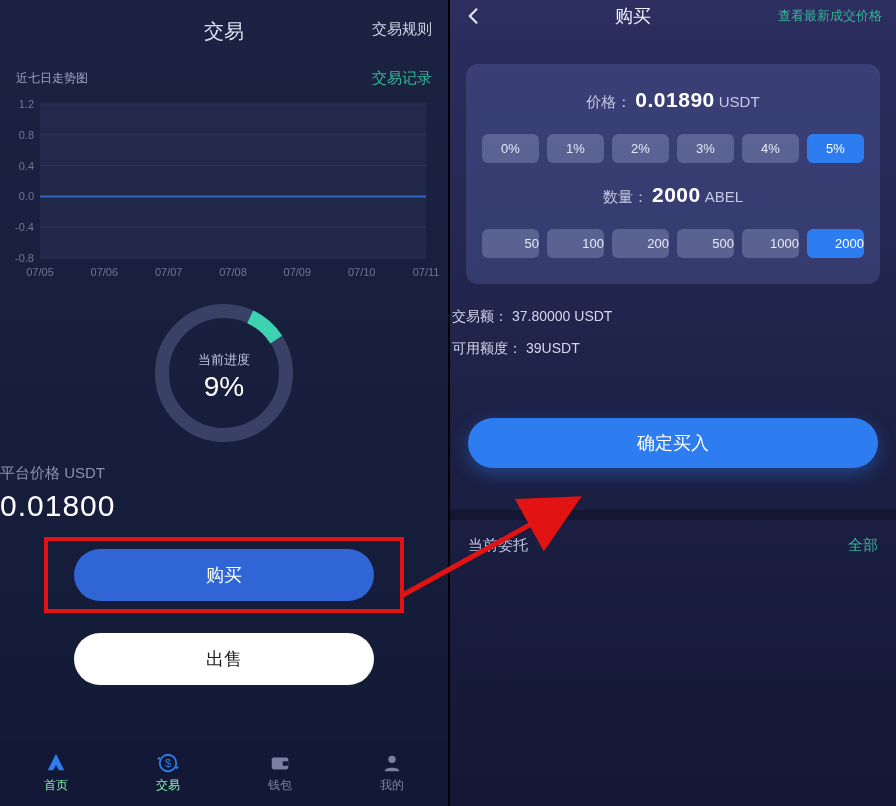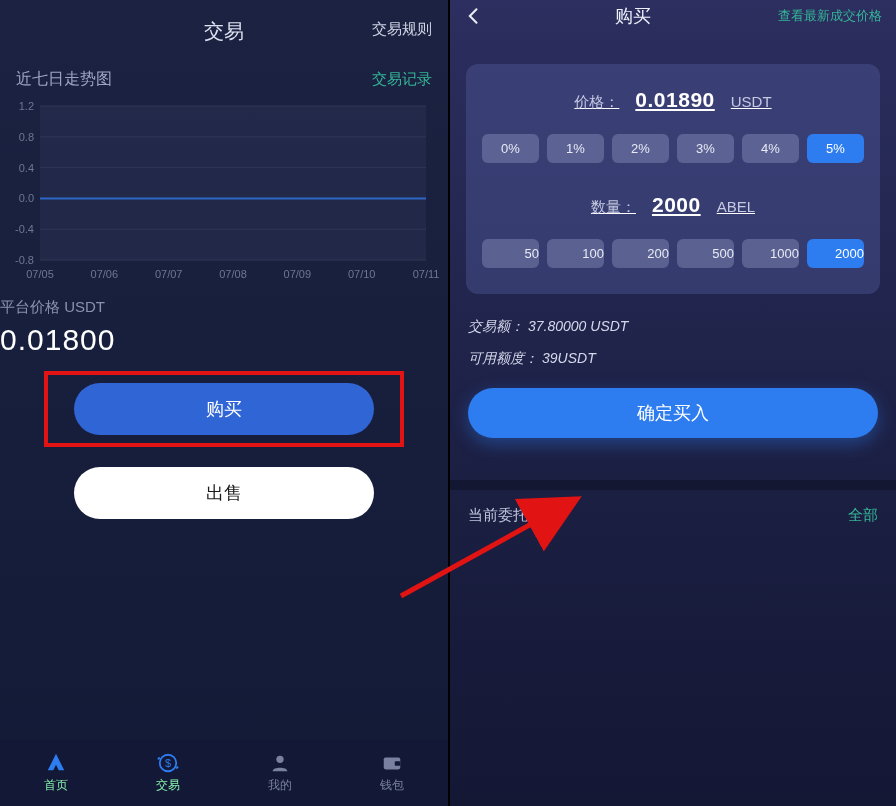--- a/index.html
+++ b/index.html
@@ -32,21 +32,21 @@
 }
 .left-header .title { font-size: 20px; color: #dfe3f0; }
 .left-header .rules {
   position: absolute; right: 16px; top: 20px;
   font-size: 15px; color: #cfd3e4;
 }
 .subhead {
   display: flex; justify-content: space-between; align-items:center;
   padding: 14px 16px 4px;
 }
-.subhead .label { font-size: 16px; color: #9ea5c4; }
+.subhead .label { font-size: 12px; color: #9ea5c4; }
 .subhead .link { font-size: 15px; color: #35b597; }
 
 
 .chart-wrap { padding: 0 8px 0 0; margin-top: 6px; position: relative; }
 svg.chart { display: block; }
 .chart text { fill: #6e7694; font-size: 11px; }
 .chart .gridline { stroke: #2f3656; stroke-width: 1; }
 .chart .dataline { stroke: #2e66c6; stroke-width: 2; fill: none; }
 
 
@@ -107,47 +107,47 @@
 .right-header .title { font-size: 18px; color:#eef0fa; }
 .right-header .link { font-size: 13px; color:#35b597; }
 
 .order-card {
   margin: 26px 16px 0;
   background: rgba(90,100,170,0.35);
   border-radius: 12px;
   padding: 24px 16px 26px;
 }
 .row-center { text-align:center; }
-.price-line { display:flex; align-items:baseline; justify-content:center; gap:16px;text-decoration:underline; }
+.price-line { display:flex; align-items:baseline; justify-content:center; gap:4px; }
 .price-line .lbl { color:#c5c9e2; font-size:15px; }
 .price-line .val { color:#fff; font-size:21px; font-weight:600; letter-spacing:0.5px; }
 .price-line .unit { color:#c5c9e2; font-size:15px; }
 
 .chip-row {
   display:flex; gap:8px; justify-content:center; margin-top:22px; flex-wrap: nowrap;
 }
 .chip {
   background: rgba(160,170,210,0.35);
   color:#e8eaf6;
   border-radius:6px;
   font-size:13px;
   padding:7px 0;
   flex:1 1 0;
   text-align:center;
   min-width: 0;
 }
 .chip.active { background:#2d7cf0; color:#fff; }
 .chip-row.qty .chip { font-size:13px;text-align:right; }
 
-.info-lines { margin: 24px 18px 0; font-style: italic; }
+.info-lines { margin: 24px 2px 0; }
 .info-line { color:#d5d8ea; font-size:14px; margin-top:14px; }
 .info-line span.v { margin-left:4px; }
 
 .confirm-btn {
-  margin: 20px 18px 0;
+  margin: 60px 18px 0;
   height: 50px;
   border-radius: 26px;
   background:#2d7cf0;
   color:#fff;
   display:flex; align-items:center; justify-content:center;
   font-size: 18px;
   box-shadow: 0 6px 18px rgba(45,124,240,0.4);
 }
 
 .section-divider {
@@ -207,20 +207,28 @@
           <text x="40" y="178" text-anchor="middle">07/05</text>
           <text x="104.33333333333333" y="178" text-anchor="middle">07/06</text>
           <text x="168.66666666666666" y="178" text-anchor="middle">07/07</text>
           <text x="233" y="178" text-anchor="middle">07/08</text>
           <text x="297.3333333333333" y="178" text-anchor="middle">07/09</text>
           <text x="361.6666666666667" y="178" text-anchor="middle">07/10</text>
           <text x="426" y="178" text-anchor="middle">07/11</text>
         </svg>
     </div>
 
+    <div class="ring-wrap">
+      <svg width="150" height="150" viewBox="0 0 150 150">
+        <circle cx="75" cy="75" r="62" stroke="#3a4166" stroke-width="14" fill="none"></circle>
+        <circle id="ring-arc" cx="75" cy="75" r="62" stroke="#3ed3b0" stroke-width="14" fill="none" stroke-linecap="butt" transform="rotate(-65 75 75)" stroke-dasharray="35.06017401406209,389.55748904513433"></circle>
+        <text x="75" y="66" text-anchor="middle" class="ring-label">当前进度</text>
+        <text x="75" y="98" text-anchor="middle" class="ring-value">9%</text>
+      </svg>
+    </div>
 
     <div class="platform-price">
       <div class="lbl">平台价格 USDT</div>
       <div class="val">0.01800</div>
     </div>
 
     <div class="buy-highlight">
       <div class="btn-pill btn-buy">购买</div>
     </div>
     <div class="btn-pill btn-sell">出售</div>
@@ -240,34 +248,34 @@
               <circle cx="12" cy="12" r="9" fill="none" stroke="#2d7cf0" stroke-width="2"></circle>
               <text x="12" y="16" text-anchor="middle" font-size="12" fill="#2d7cf0">$</text>
               <path d="M3 6 L1 8 M21 18 L23 16" stroke="#2d7cf0" stroke-width="2"></path>
             </svg>
         </span>
         <span class="lbl">交易</span>
       </div>
       <div class="nav-item">
         <span class="icon">
           <svg viewBox="0 0 24 24" width="22" height="22">
+              <rect x="3" y="6" width="18" height="13" rx="2"></rect>
+              <rect x="15" y="10" width="6" height="5" rx="1" fill="#121835"></rect>
+            </svg>
+        </span>
+        <span class="lbl">钱包</span>
+      </div>
+      <div class="nav-item">
+        <span class="icon">
+          <svg viewBox="0 0 24 24" width="22" height="22">
               <circle cx="12" cy="8" r="4"></circle>
               <path d="M4 21 C4 16 20 16 20 21 Z"></path>
             </svg>
         </span>
         <span class="lbl">我的</span>
-      </div>
-      <div class="nav-item">
-        <span class="icon">
-          <svg viewBox="0 0 24 24" width="22" height="22">
-              <rect x="3" y="6" width="18" height="13" rx="2"></rect>
-              <rect x="15" y="10" width="6" height="5" rx="1" fill="#121835"></rect>
-            </svg>
-        </span>
-        <span class="lbl">钱包</span>
       </div>
     </div>
   </div>
 
   <div class="pane pane-right">
     <div class="right-header">
       <div class="back">
         <svg viewBox="0 0 24 24" width="20" height="20">
             <path d="M15 4 L7 12 L15 20" stroke="#e8eaf6" stroke-width="2.5" fill="none" stroke-linecap="round"></path>
           </svg>
@@ -284,21 +292,21 @@
       </div>
       <div class="chip-row" id="percent-chips">
           <div class="chip">0%</div>
           <div class="chip">1%</div>
           <div class="chip">2%</div>
           <div class="chip">3%</div>
           <div class="chip">4%</div>
           <div class="chip active">5%</div>
         </div>
 
-      <div class="row-center price-line" style="margin-top:30px;">
+      <div class="row-center price-line" style="margin-top:20px;">
         <span class="lbl">数量：</span>
         <span class="val">2000</span>
         <span class="unit">ABEL</span>
       </div>
       <div class="chip-row qty" id="qty-chips">
           <div class="chip">50</div>
           <div class="chip">100</div>
           <div class="chip">200</div>
           <div class="chip">500</div>
           <div class="chip">1000</div>

